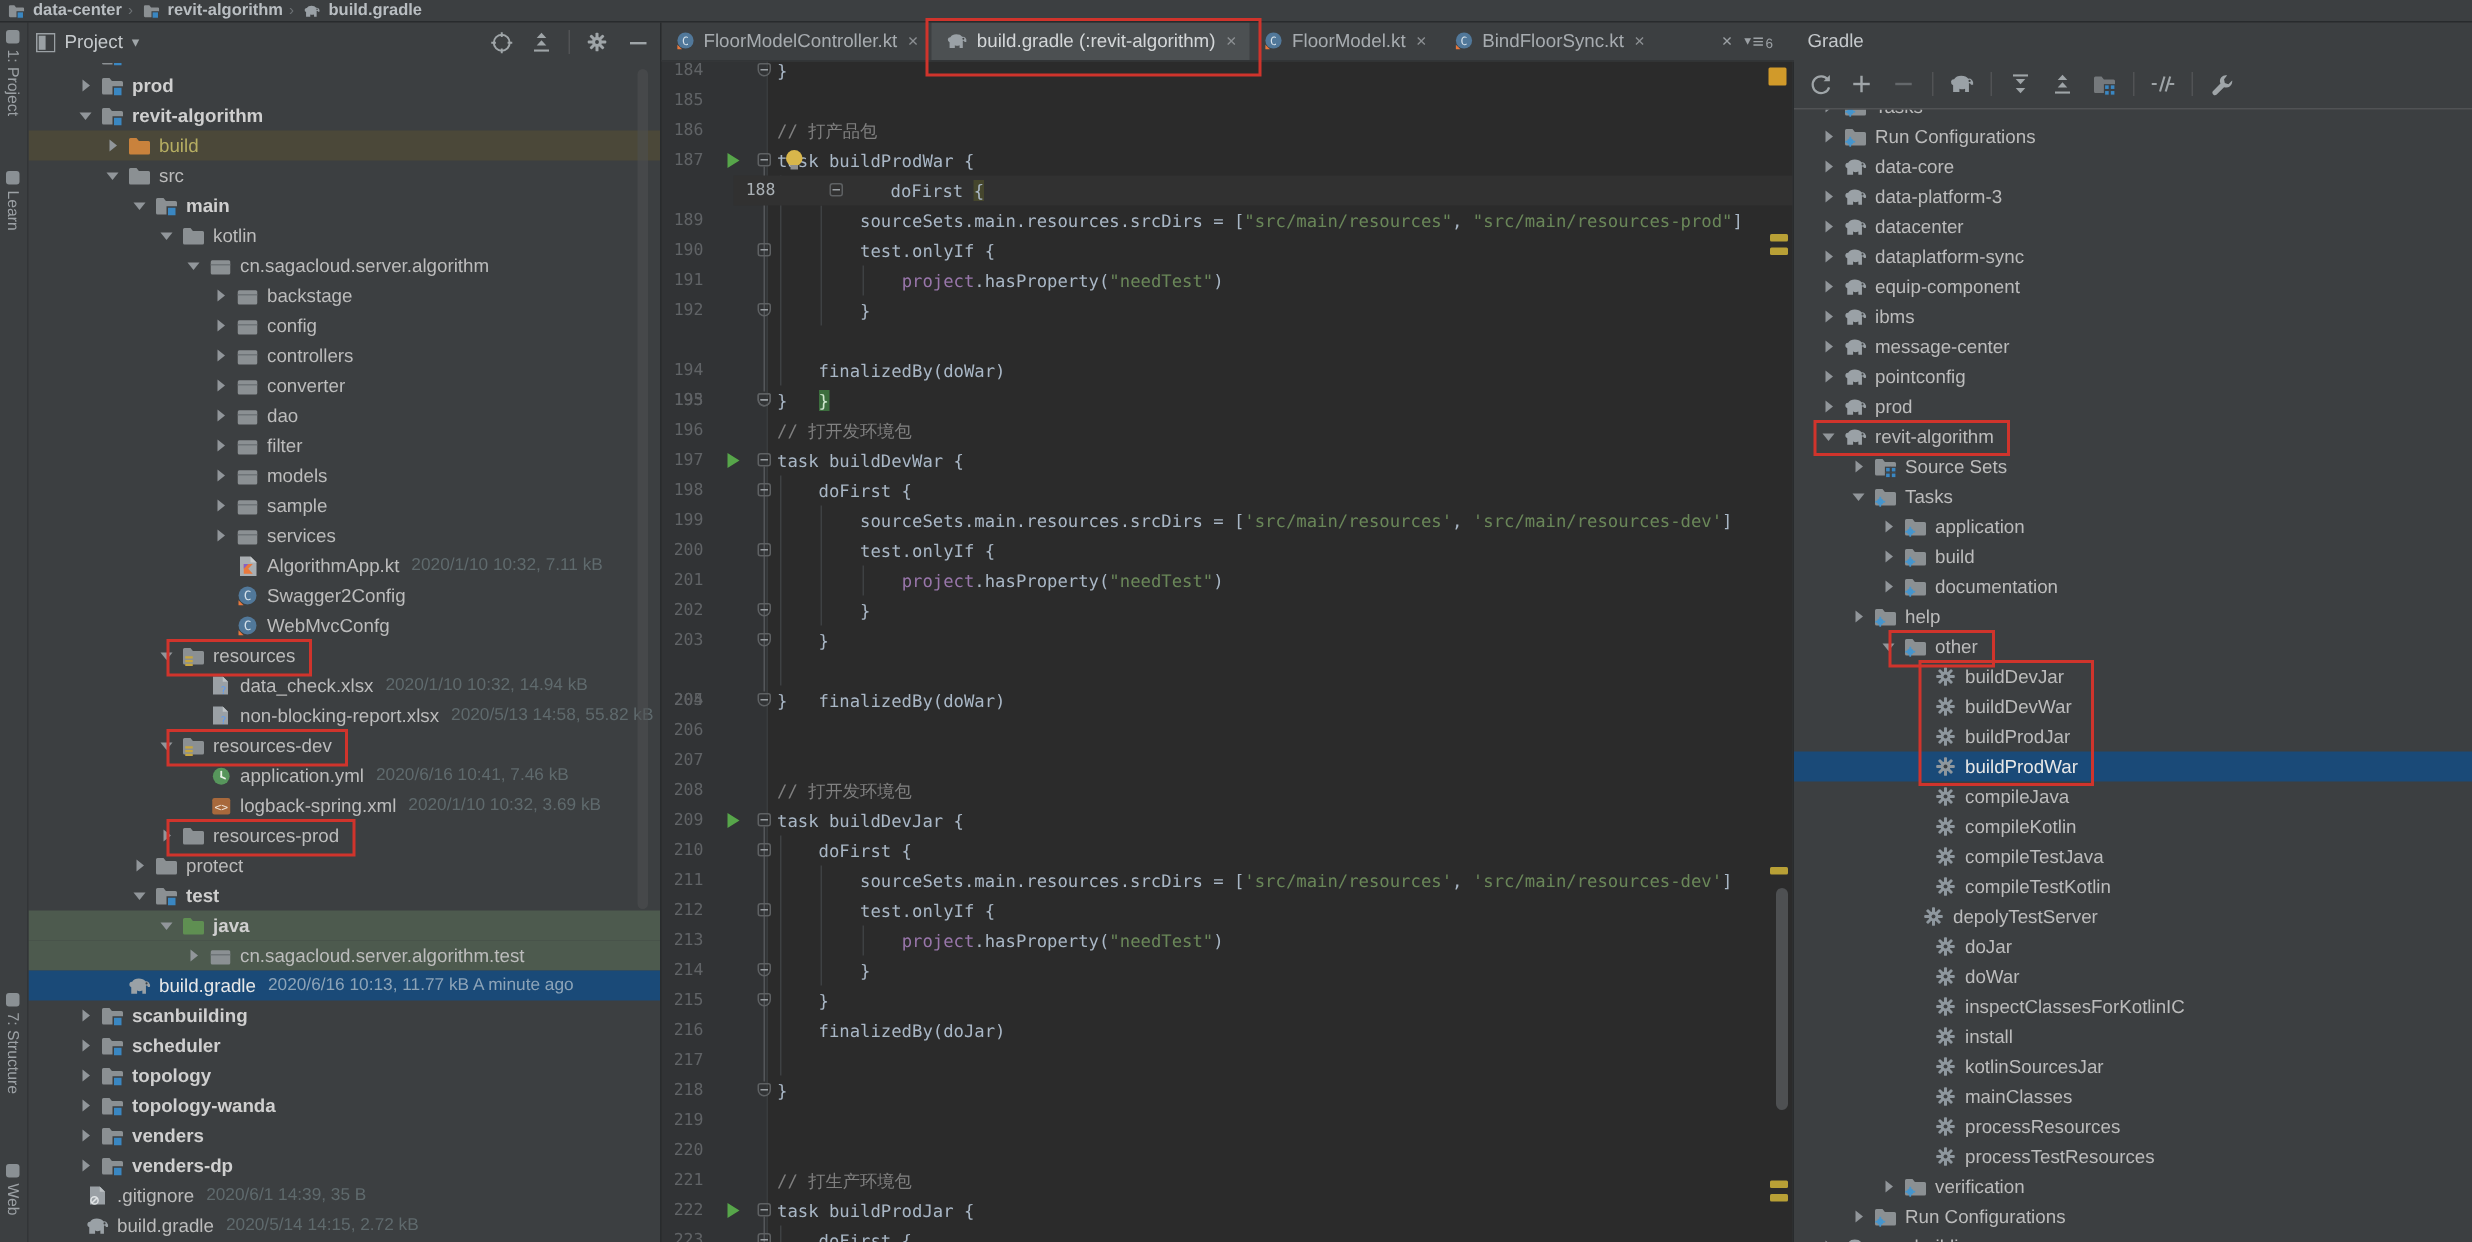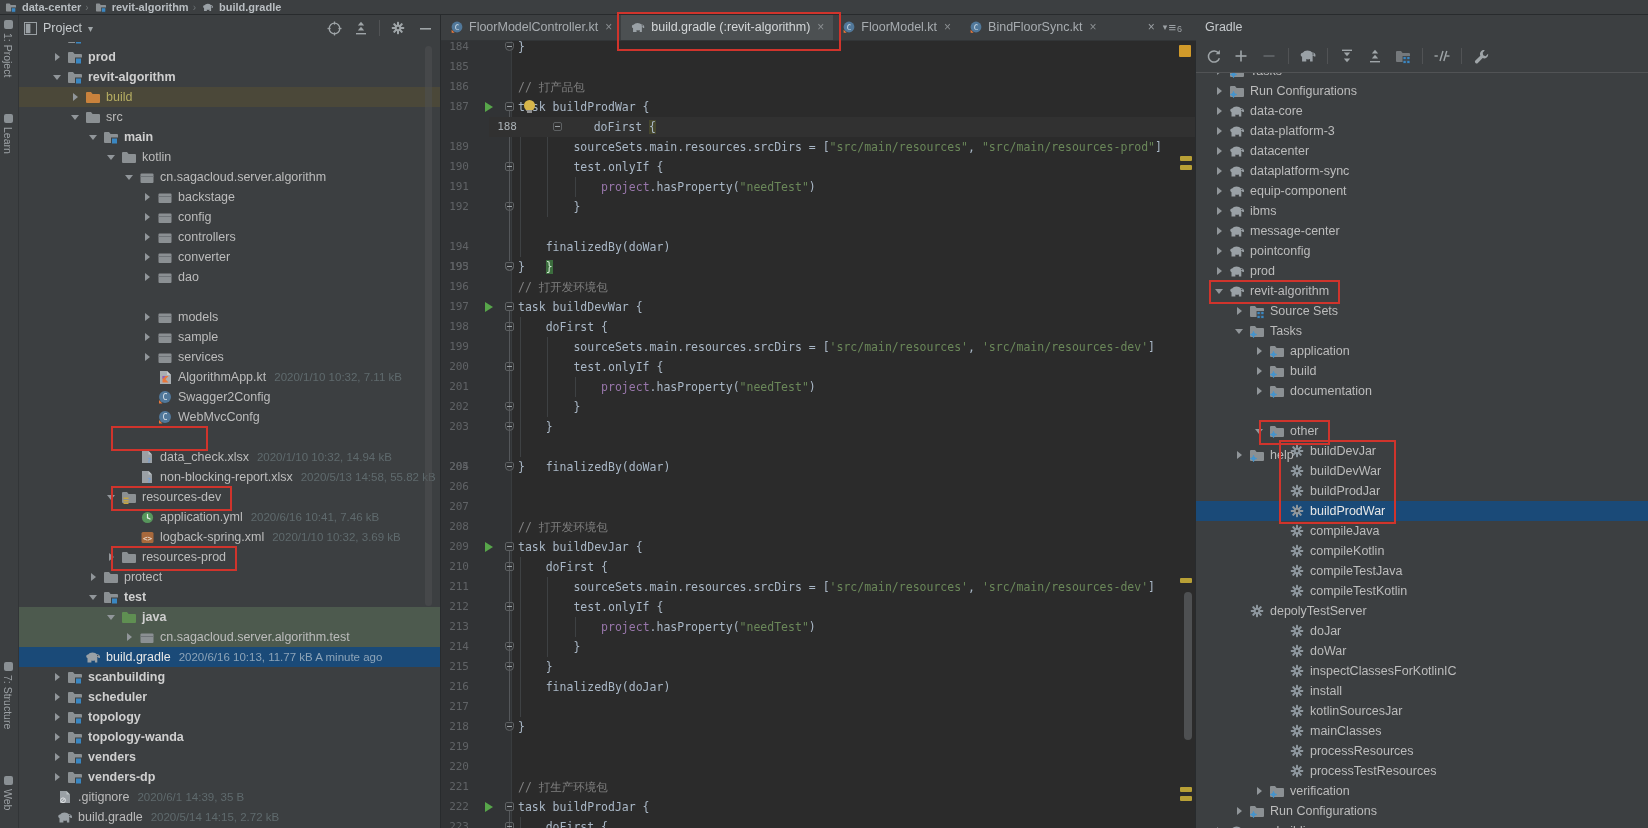--- a/index.html
+++ b/index.html
@@ -384,20 +384,37 @@
               <span class="ic">
                 <svg width="16" height="15" viewBox="0 0 16 15">
                   <rect x="1.5" y="3.5" width="13" height="9.5" rx="1" fill="#8b9093"></rect>
                   <path d="M1.5 6.5 h13" stroke="#6f7478" stroke-width="1"></path>
                 </svg>
               </span>
               <span class="lb">dao</span>
             </span>
           </span>
         </div>
+        <div class="trow" style="top: 273px; padding-left: 124px;">
+          <span class="anno-wrap">
+            <span class="arr">
+              <span class="arr-r"></span>
+            </span>
+            <span class="anno-wrap">
+              <span class="gap"></span>
+              <span class="ic">
+                <svg width="16" height="15" viewBox="0 0 16 15">
+                  <rect x="1.5" y="3.5" width="13" height="9.5" rx="1" fill="#8b9093"></rect>
+                  <path d="M1.5 6.5 h13" stroke="#6f7478" stroke-width="1"></path>
+                </svg>
+              </span>
+              <span class="lb">filter</span>
+            </span>
+          </span>
+        </div>
         <div class="trow" style="top: 293px; padding-left: 124px;">
           <span class="anno-wrap">
             <span class="arr">
               <span class="arr-r"></span>
             </span>
             <span class="anno-wrap">
               <span class="gap"></span>
               <span class="ic">
                 <svg width="16" height="15" viewBox="0 0 16 15">
                   <rect x="1.5" y="3.5" width="13" height="9.5" rx="1" fill="#8b9093"></rect>
@@ -482,20 +499,41 @@
             <span class="anno-wrap">
               <span class="gap"></span>
               <span class="ic">
                 <svg width="14" height="14" viewBox="0 0 14 14">
                   <circle cx="7" cy="7" r="6" fill="#51789a"></circle>
                   <text x="7" y="10" font-size="8.5" text-anchor="middle" fill="#d7e2ea" font-family="DejaVu Sans Mono,monospace">C</text>
                   <path d="M1 13.5 h3.4 L1 10.1 z" fill="#e9783c"></path>
                 </svg>
               </span>
               <span class="lb">WebMvcConfg</span>
+            </span>
+          </span>
+        </div>
+        <div class="trow" style="top: 413px; padding-left: 88px;">
+          <span class="anno-wrap">
+            <span class="arr">
+              <span class="arr-d"></span>
+            </span>
+            <span class="anno-wrap">
+              <span class="gap"></span>
+              <span class="ic">
+                <svg width="16" height="15" viewBox="0 0 16 15">
+                  <path d="M1 3 q0-1 1-1 h4 l1.6 2 H14 q1 0 1 1 v7 q0 1 -1 1 H2 q-1 0 -1-1 z" fill="#8b9093"></path>
+                  <g fill="#c7a63f">
+                    <rect x="2.5" y="7.5" width="5" height="1.5"></rect>
+                    <rect x="2.5" y="10" width="5" height="1.5"></rect>
+                    <rect x="2.5" y="12.5" width="5" height="1.5"></rect>
+                  </g>
+                </svg>
+              </span>
+              <span class="lb">resources</span>
             </span>
           </span>
         </div>
         <div class="trow" style="top: 433px; padding-left: 106px;">
           <span class="anno-wrap">
             <span class="arr"></span>
             <span class="anno-wrap">
               <span class="gap"></span>
               <span class="ic">
                 <svg width="12" height="14" viewBox="0 0 12 14">
@@ -1330,21 +1368,21 @@
                     <circle cx="4.5" cy="10.5" r="2.1"></circle>
                     <rect x="3.9" y="7.2" width="1.2" height="6.6"></rect>
                     <rect x="1.2" y="9.9" width="6.6" height="1.2"></rect>
                   </g>
                 </svg>
               </span>
               <span class="lb">documentation</span>
             </span>
           </span>
         </div>
-        <div class="trow" style="top: 387px; padding-left: 38px; margin-top: 44px;">
+        <div class="trow" style="top: 387px; padding-left: 38px;">
           <span class="anno-wrap">
             <span class="arr">
               <span class="arr-r"></span>
             </span>
             <span class="anno-wrap">
               <span class="gap"></span>
               <span class="ic">
                 <svg width="16" height="15" viewBox="0 0 16 15">
                   <path d="M1 3 q0-1 1-1 h4 l1.6 2 H14 q1 0 1 1 v7 q0 1 -1 1 H2 q-1 0 -1-1 z" fill="#8b9093"></path>
                   <g fill="#4695cd">
@@ -1540,21 +1578,21 @@
                     <rect x="6" y="0.8" width="2" height="12.4" rx="0.6" transform="rotate(-45 7 7)"></rect>
                     <circle cx="7" cy="7" r="3.3"></circle>
                   </g>
                   <circle cx="7" cy="7" r="1.3" fill="#3c3f41"></circle>
                 </svg>
               </span>
               <span class="lb">compileTestKotlin</span>
             </span>
           </span>
         </div>
-        <div class="trow" style="top: 587px; padding-left: 38px; text-align: right;">
+        <div class="trow" style="top: 587px; padding-left: 70px; text-align: right;">
           <span class="anno-wrap">
             <span class="arr"></span>
             <span class="anno-wrap">
               <span class="gap"></span>
               <span class="ic">
                 <svg width="14" height="14" viewBox="0 0 14 14">
                   <g fill="#8e979e">
                     <rect x="6" y="0.8" width="2" height="12.4" rx="0.6"></rect>
                     <rect x="0.8" y="6" width="12.4" height="2" rx="0.6"></rect>
                     <rect x="6" y="0.8" width="2" height="12.4" rx="0.6" transform="rotate(45 7 7)"></rect>

